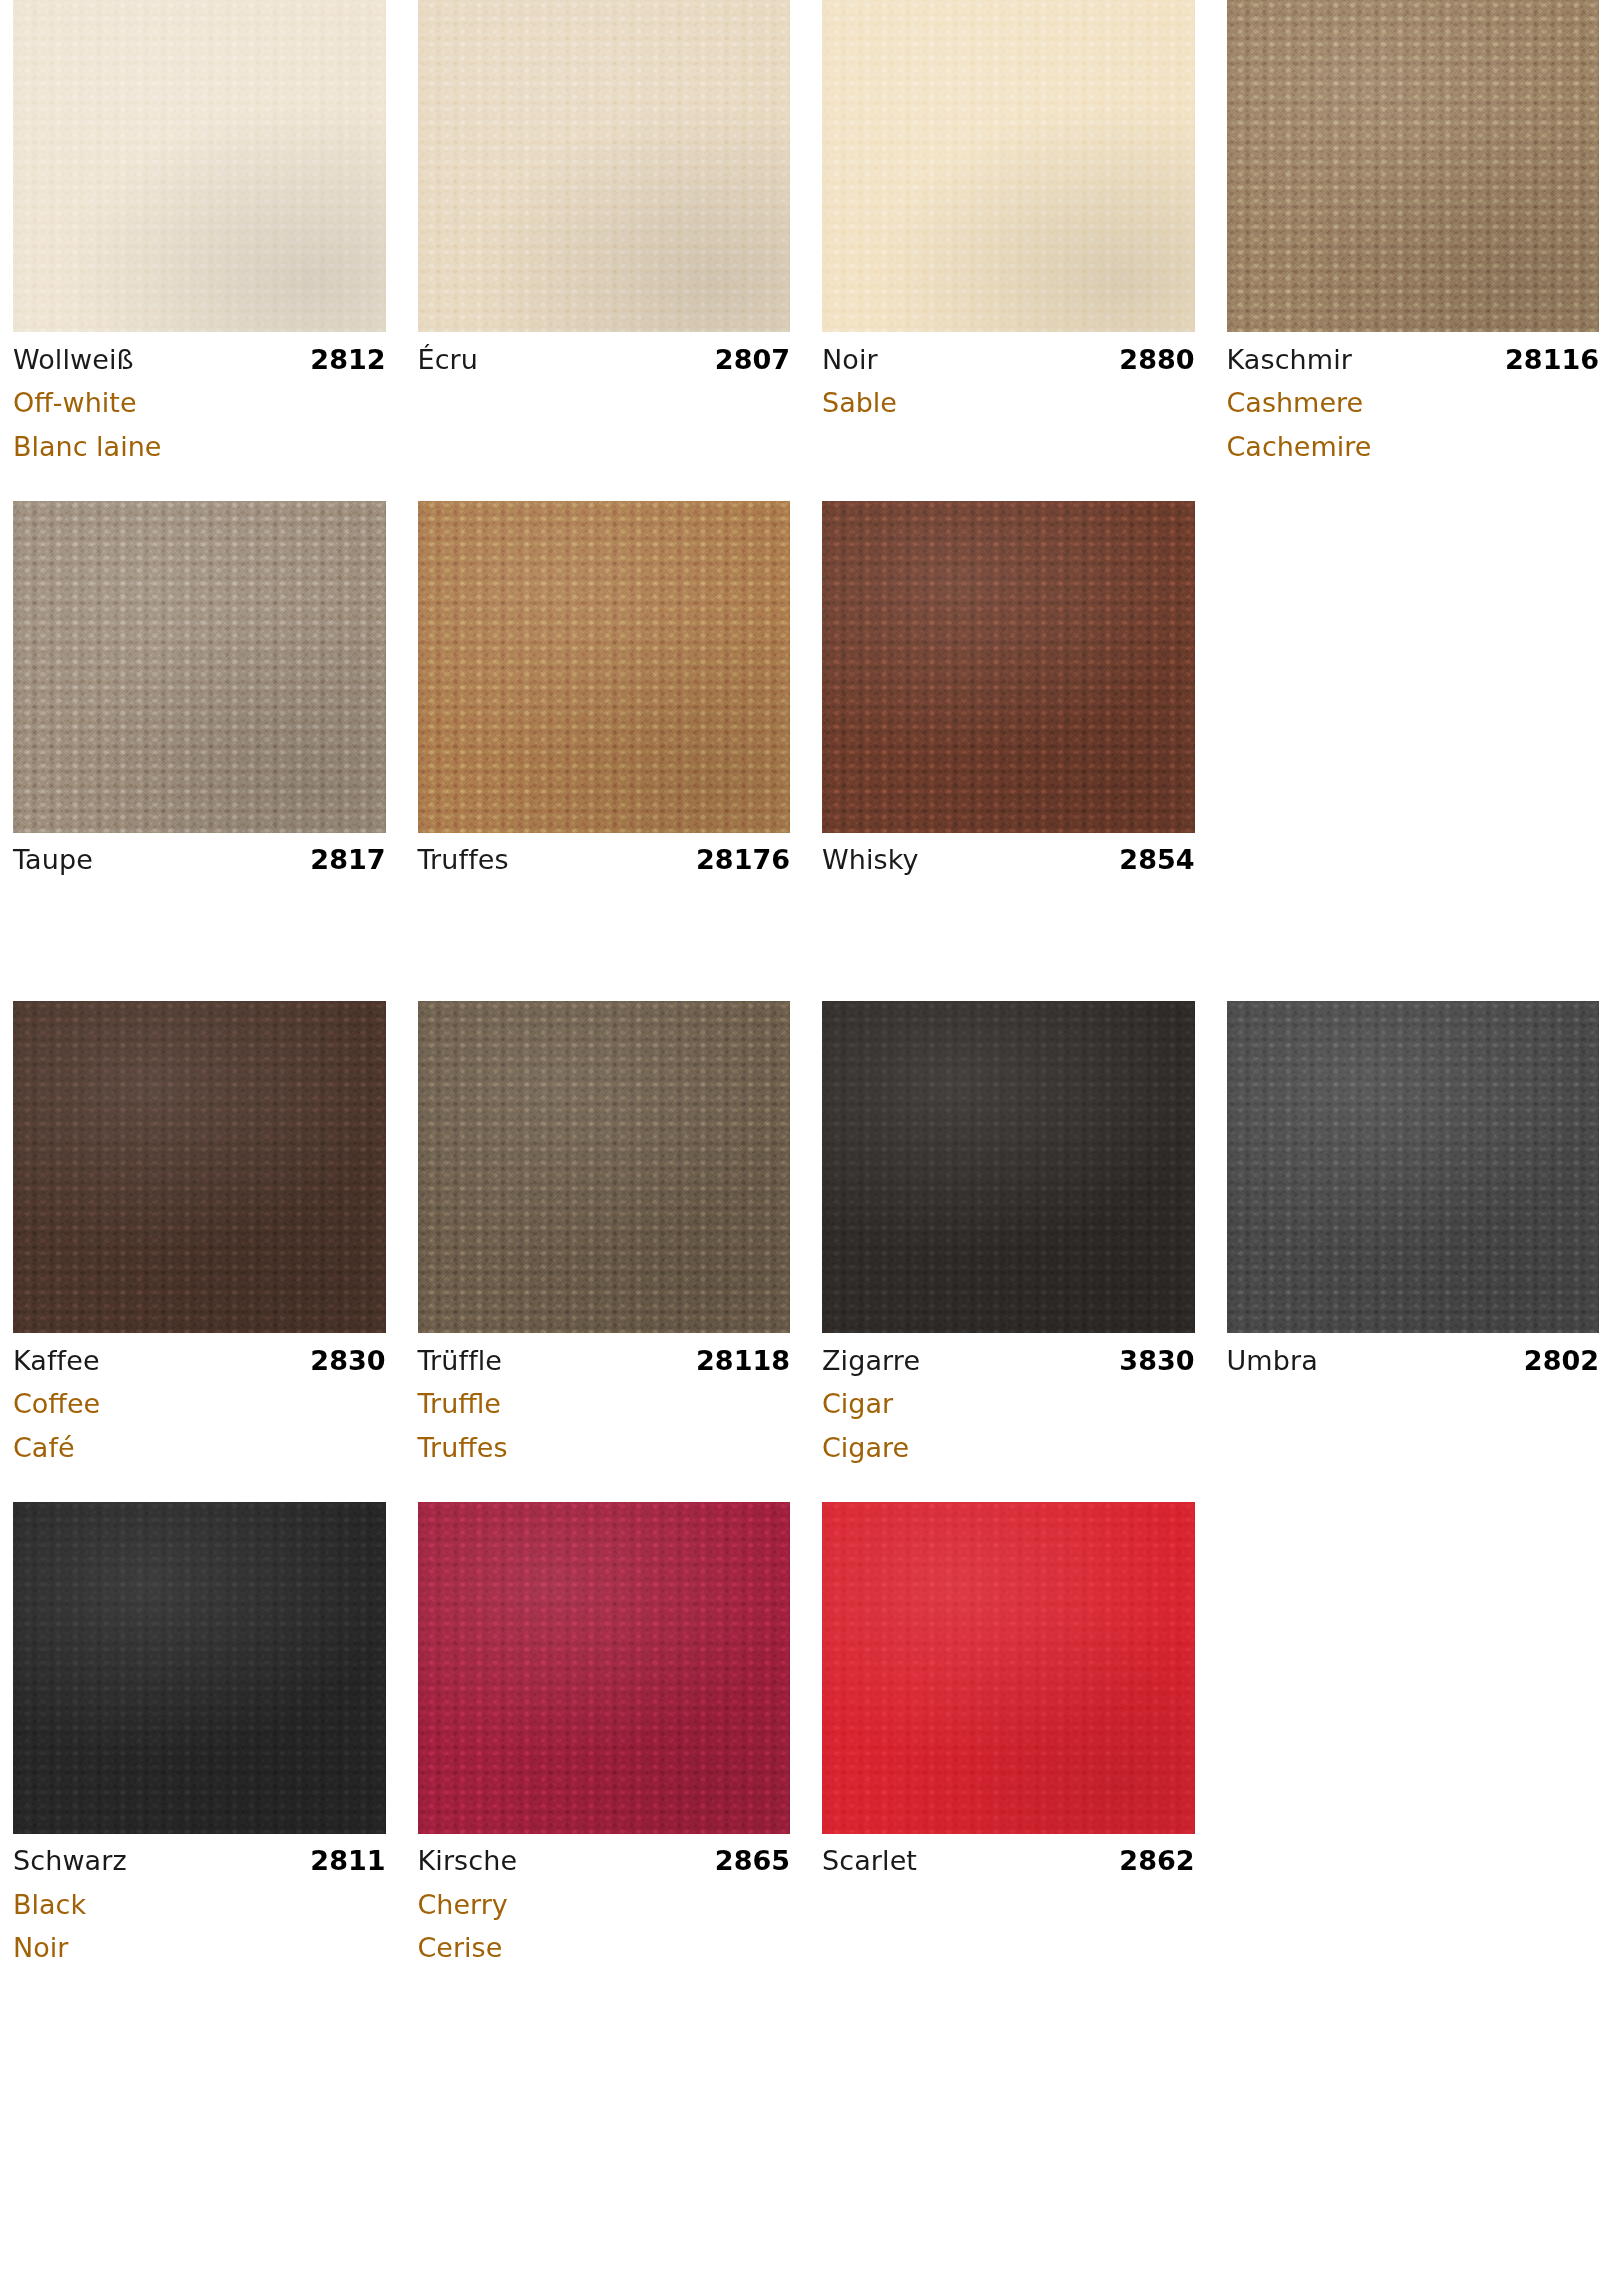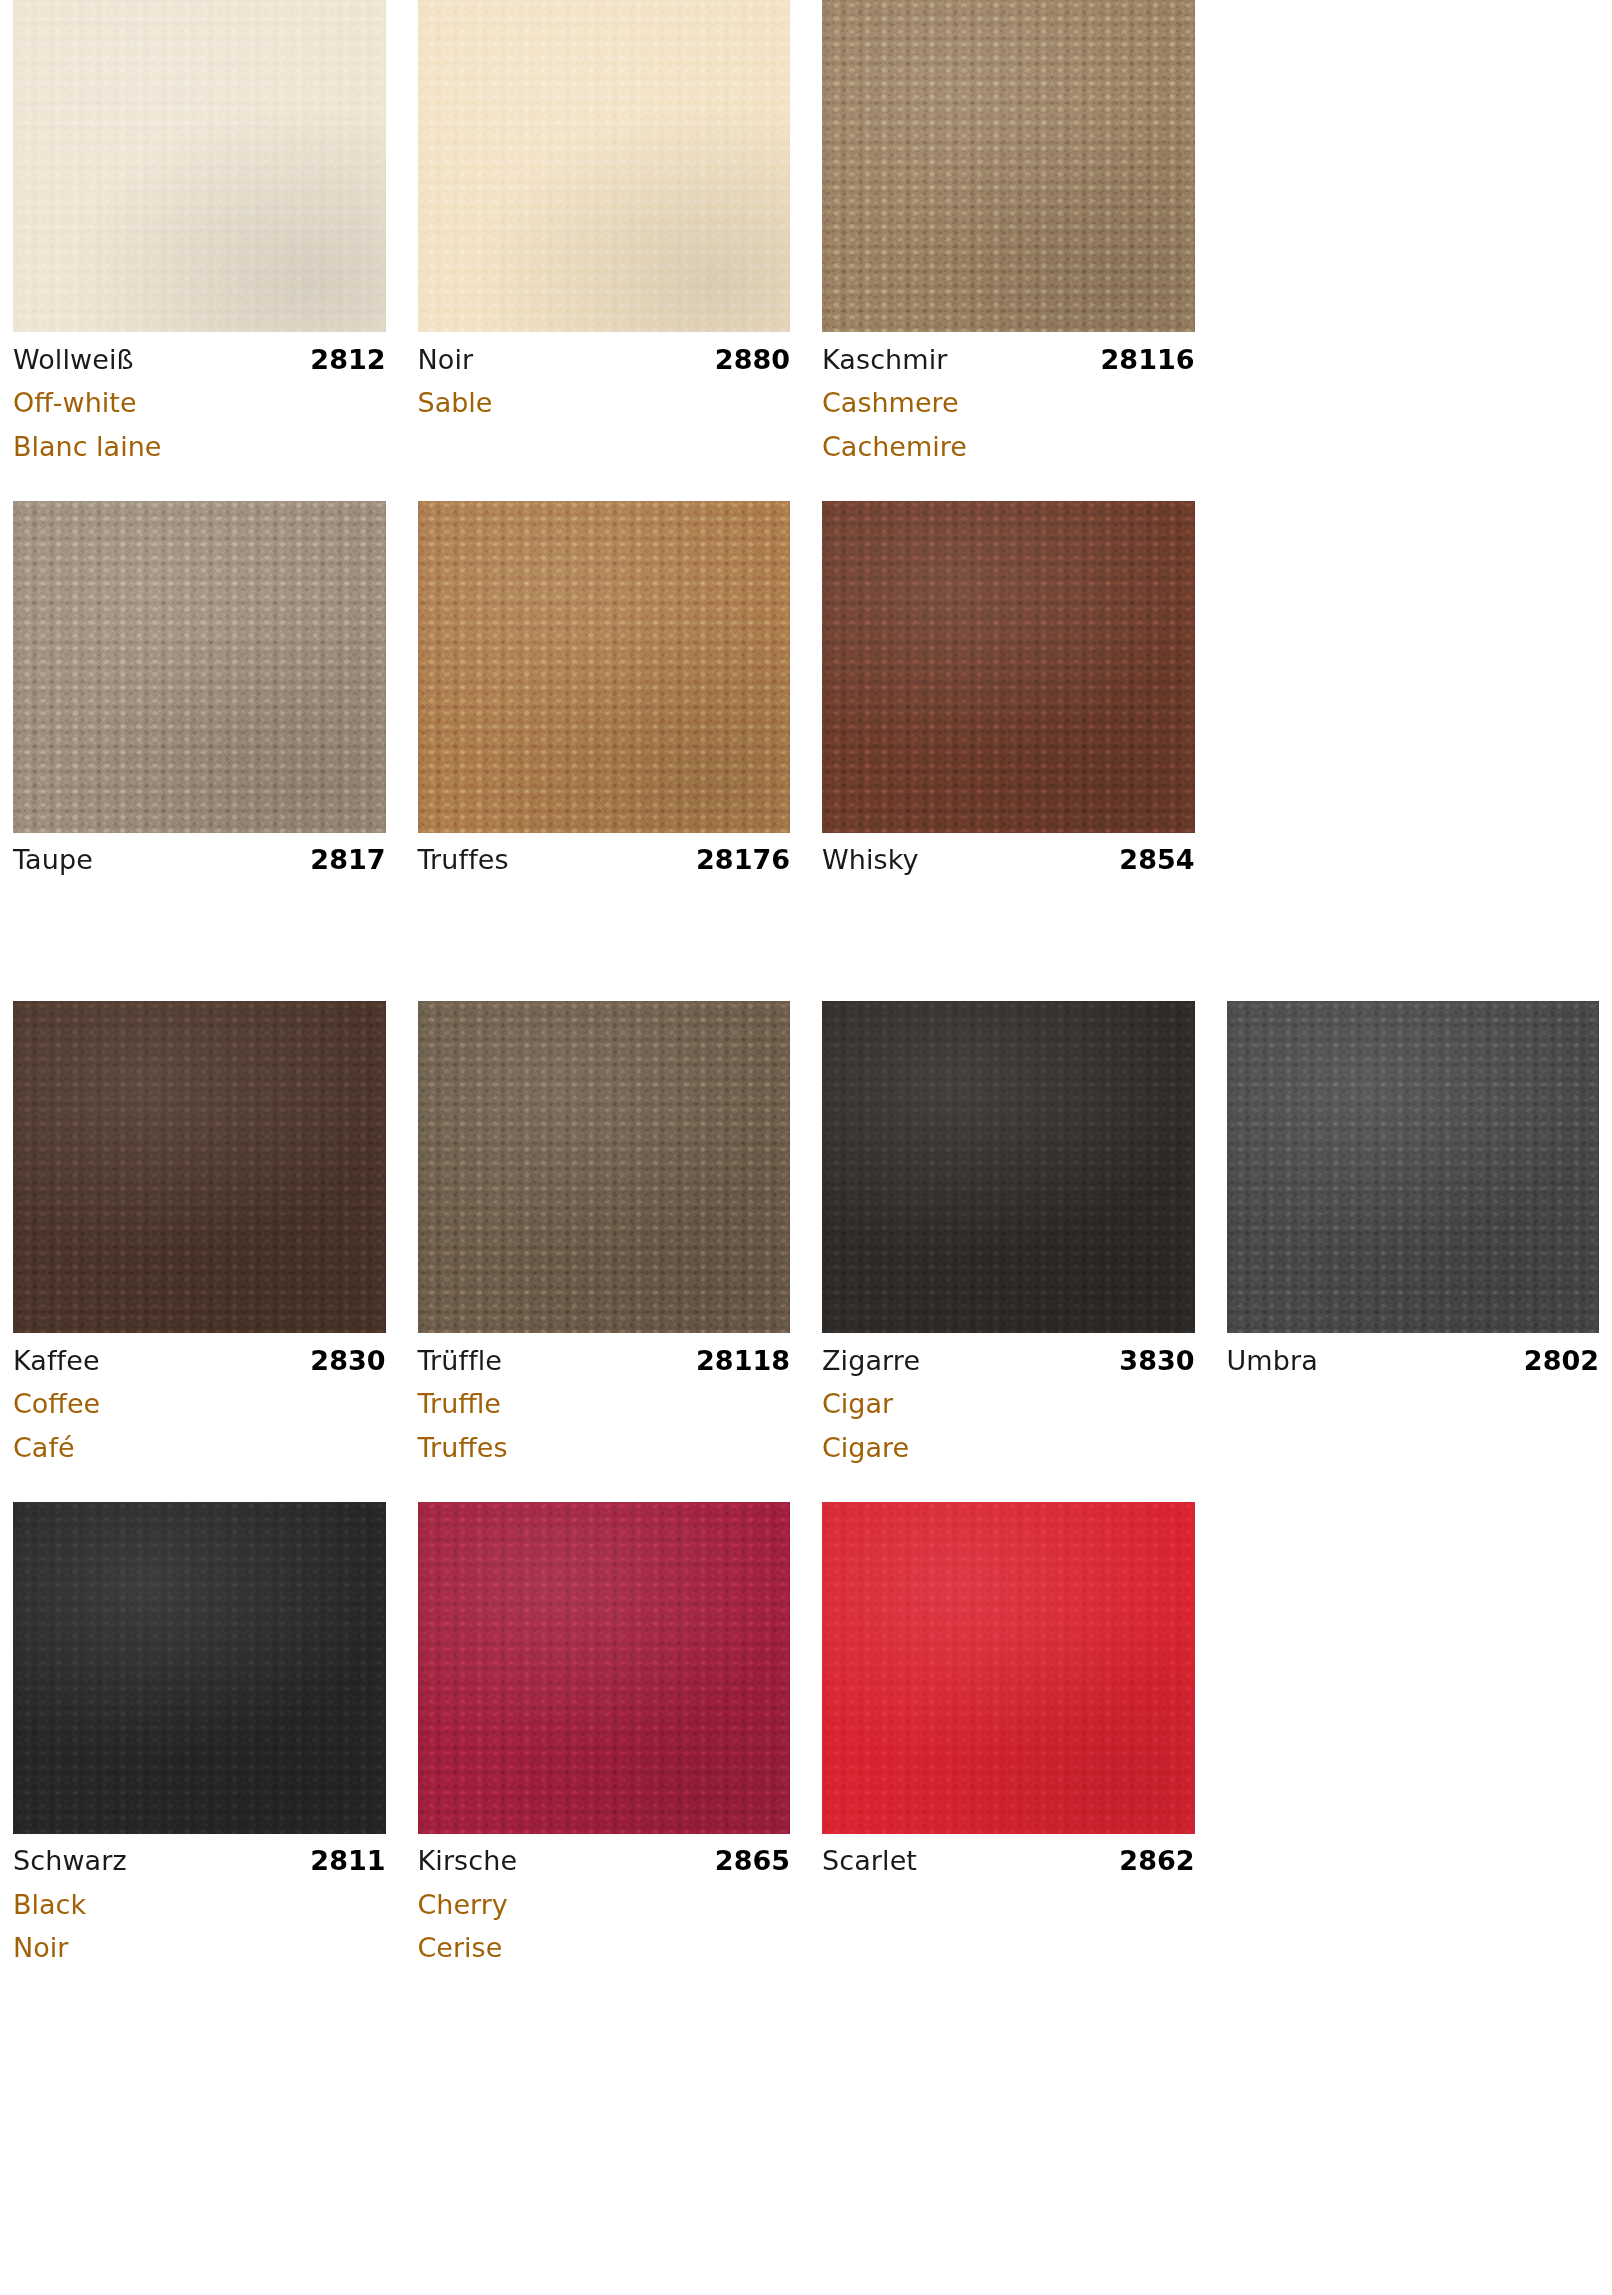--- a/index.html
+++ b/index.html
@@ -131,20 +131,34 @@
         <div class="caption caption-area">
           <div class="caption-line">
             <span class="name">Wollweiß</span>
             <span class="code">2812</span>
           </div>
           <div class="sub">Off-white</div>
           <div class="sub">Blanc laine</div>
         </div>
       </div>
       <div class="swatch-cell">
+        <div class="tile" style="background-color: rgb(232, 217, 193);">
+          <div class="grain g1"></div>
+          <div class="grain g2"></div>
+          <div class="grain g3"></div>
+          <div class="shade"></div>
+        </div>
+        <div class="caption caption-area">
+          <div class="caption-line">
+            <span class="name">Écru</span>
+            <span class="code">2807</span>
+          </div>
+        </div>
+      </div>
+      <div class="swatch-cell">
         <div class="tile" style="background-color: rgb(243, 227, 197);">
           <div class="grain g1"></div>
           <div class="grain g2"></div>
           <div class="grain g3"></div>
           <div class="shade"></div>
         </div>
         <div class="caption caption-area">
           <div class="caption-line">
             <span class="name">Noir</span>
             <span class="code">2880</span>

